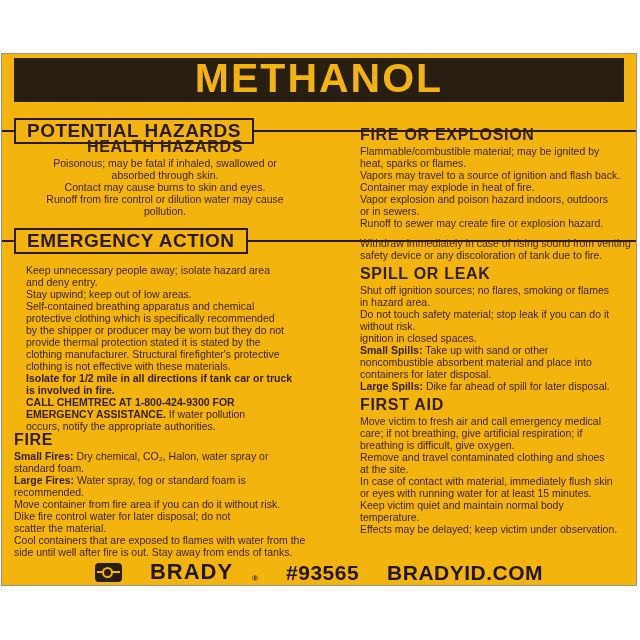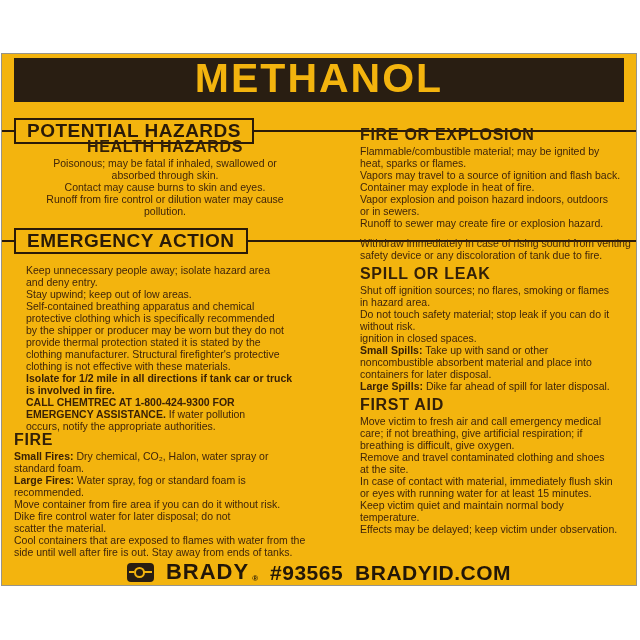--- a/index.html
+++ b/index.html
@@ -30,21 +30,21 @@
   .heading{
     font-weight:bold;font-size:16px;letter-spacing:0.7px;color:#332008;
     line-height:18px;margin-bottom:1px;white-space:nowrap;
   }
   .lines .ln{white-space:nowrap;line-height:12px;}
   .lines b{font-weight:bold;color:#3a2106;}
   .gap-sm{margin-top:8px;}
   .gap-xs{margin-top:4px;}
   .footer{
     position:absolute;left:0;right:0;top:505px;height:26px;
-    display:flex;align-items:center;justify-content:center;gap:12px;
+    display:flex;align-items:center;justify-content:center;gap:28px;
     color:#231708;font-weight:bold;
   }
   .brady-logo{
     width:27px;height:19px;background:#291E12;border-radius:4px;position:relative;
     flex:0 0 auto;
   }
   .brady-logo .ring{
     position:absolute;left:7px;top:4px;width:7px;height:7px;
     border:2px solid #F3B40E;border-radius:50%;
   }

